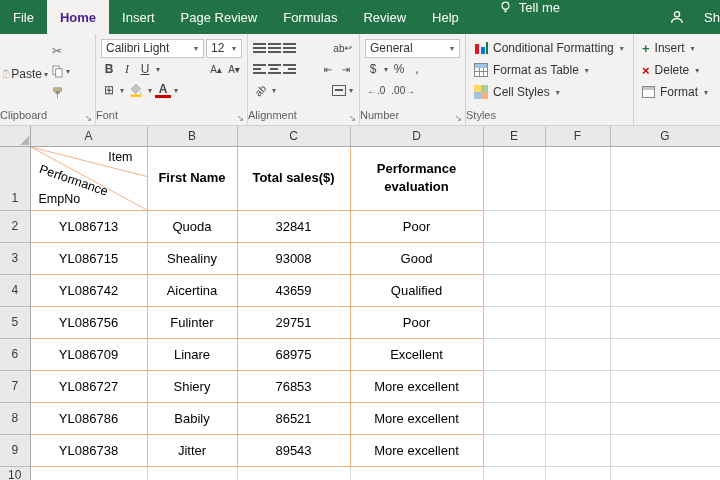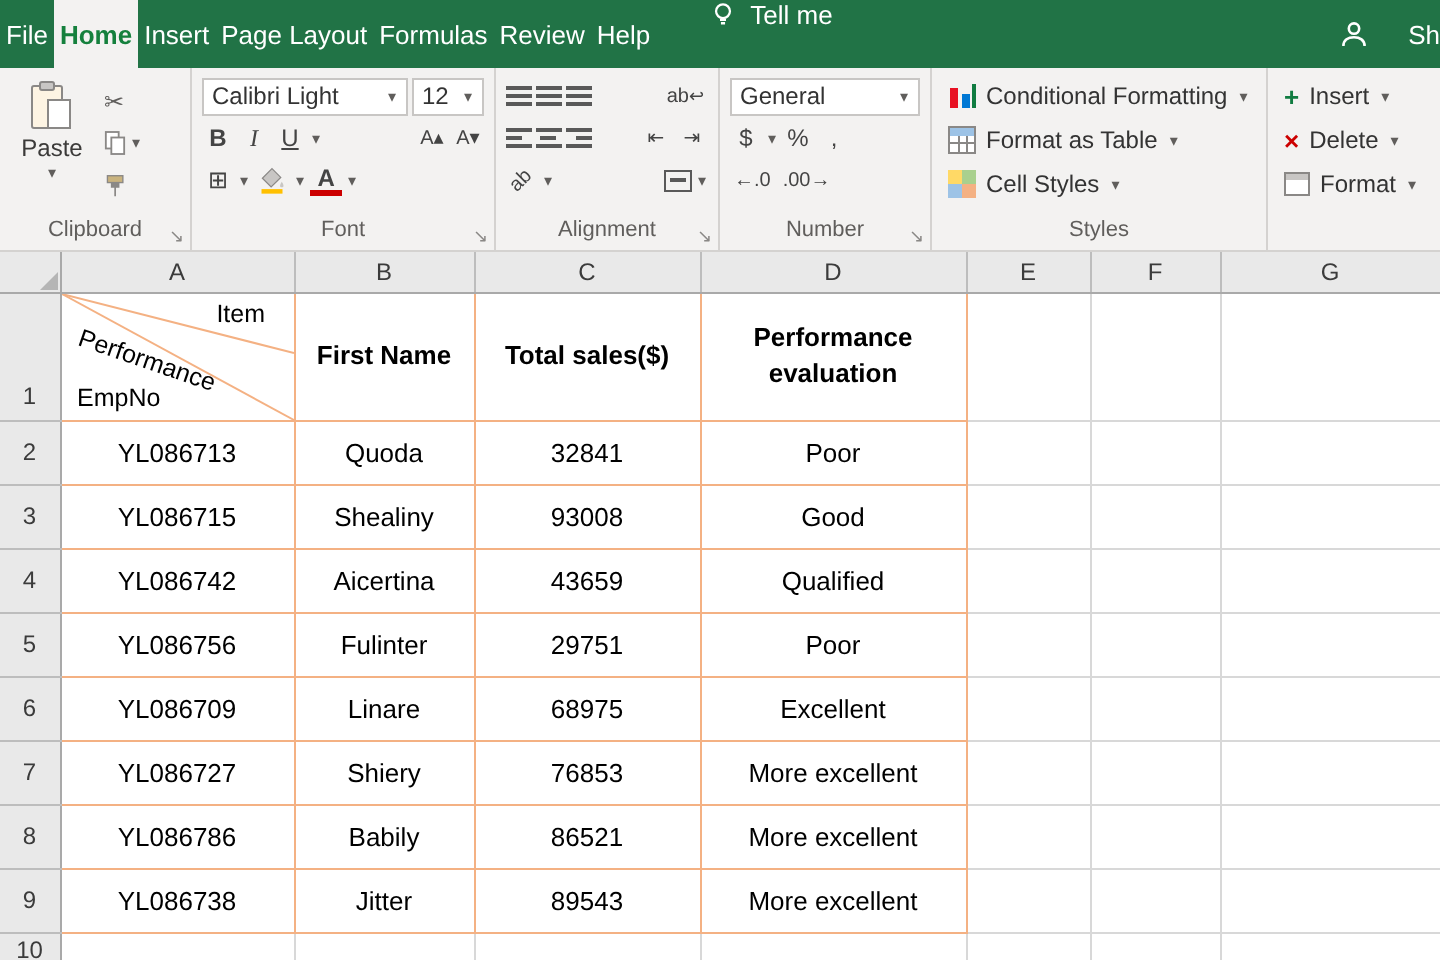--- a/index.html
+++ b/index.html
@@ -2,45 +2,45 @@
 <html><head>
 <meta charset="utf-8">
 <style>
   *{box-sizing:border-box;margin:0;padding:0}
   html,body{width:720px;height:480px;overflow:hidden}
   body{font-family:"Liberation Sans",sans-serif;background:#fff}
   .app{width:720px;height:480px;display:flex;flex-direction:column}
 
   
   .tabbar{height:34px;background:#217346;display:flex;align-items:stretch;color:#fff;font-size:13px;flex:none}
-  .tab{padding:0 3px;display:flex;align-items:center;white-space:nowrap;cursor:default}
-  .tab.active{background:#f3f2f1;color:#15803d;font-weight:700}
+  .tab{padding:0 13px;display:flex;align-items:center;white-space:nowrap;cursor:default}
+  .tab.active{background:#f3f2f1;color:#4c1d95;font-weight:700}
   .tellme{display:flex;gap:6px;padding:0 10px;margin-left:16px}
   .account{margin-left:auto;display:flex;align-items:center;gap:19px;max-width:52px;overflow:hidden;flex:none}
 
   
   .ribbon{height:92px;background:#f3f2f1;display:flex;border-bottom:1px solid #d4d2d0;flex:none;color:#3b3a39}
   .rgroup{position:relative;border-right:1px solid #d4d2d0;display:flex;flex-direction:column;flex:none}
   .gbody{flex:1;padding:3px 3px 0}
-  .glabel{height:17px;font-size:11px;color:#605e5c;text-align:center;line-height:14px;position:relative}
+  .glabel{height:17px;font-size:11px;color:#605e5c;line-height:14px;position:relative}
   .launcher{position:absolute;right:3px;bottom:2px;font-size:9px;color:#8a8886;line-height:1}
   .frow{display:flex;align-items:center;gap:2px;margin:1px 2px;height:20px}
   .combo{display:flex;align-items:center;height:19px;background:#fff;border:1px solid #c8c6c4;font-size:12px;padding:0 4px;color:#333;min-width:0}
   .combo-txt{flex:1;overflow:hidden;white-space:nowrap}
   .caret{font-size:8px;color:#605e5c;margin:0 1px;flex:none}
   .ib{min-width:16px;height:18px;display:inline-flex;align-items:center;justify-content:center;font-size:12px;color:#444;padding:0 2px;white-space:nowrap}
   .ib.b{font-weight:700}
   .ib.i{font-style:italic;font-family:"Liberation Serif",serif}
   .ib.u{text-decoration:underline}
   .ib.small{font-size:10px}
   .fontcolor{border-bottom:3px solid #c00;height:15px;font-weight:700}
 
   
   .g-clip .gbody{display:flex}
-  .paste{width:46px;display:flex;flex-direction:column;align-items:center;font-size:12px;gap:1px;padding-top:3px}
+  .paste{width:46px;display:flex;flex-direction:row;align-items:center;font-size:12px;gap:1px;padding-top:3px}
   .minicol{display:flex;flex-direction:column;gap:2px;padding-top:4px}
   .mini{height:19px;display:flex;align-items:center;gap:2px;font-size:12px;color:#605e5c;padding:0 3px}
 
   
   .bars{display:inline-block;width:13px;height:10px;flex:none;background:
     linear-gradient(#595959,#595959) 0 0/100% 2px no-repeat,
     linear-gradient(#595959,#595959) 0 4px/100% 2px no-repeat,
     linear-gradient(#595959,#595959) 0 8px/100% 2px no-repeat}
   .bars.left{background:
     linear-gradient(#595959,#595959) 0 0/100% 2px no-repeat,
@@ -101,21 +101,21 @@
 </style>
 </head>
 <body>
 
 <div class="app">
 
   <div class="tabbar">
     <div class="tab">File</div>
     <div class="tab active">Home</div>
     <div class="tab">Insert</div>
-    <div class="tab">Page Layout</div>
+    <div class="tab">Page Review</div>
     <div class="tab">Formulas</div>
     <div class="tab">Review</div>
     <div class="tab">Help</div>
     <div class="tellme">
       <svg width="15" height="15" viewBox="0 0 16 16">
           <circle cx="8" cy="6" r="3.7" fill="none" stroke="#fff" stroke-width="1.2"></circle>
           <path d="M6.4 10.6 h3.2 M6.9 12.4 h2.2" stroke="#fff" stroke-width="1.2" fill="none"></path>
         </svg>
       <span>Tell me</span>
     </div>

